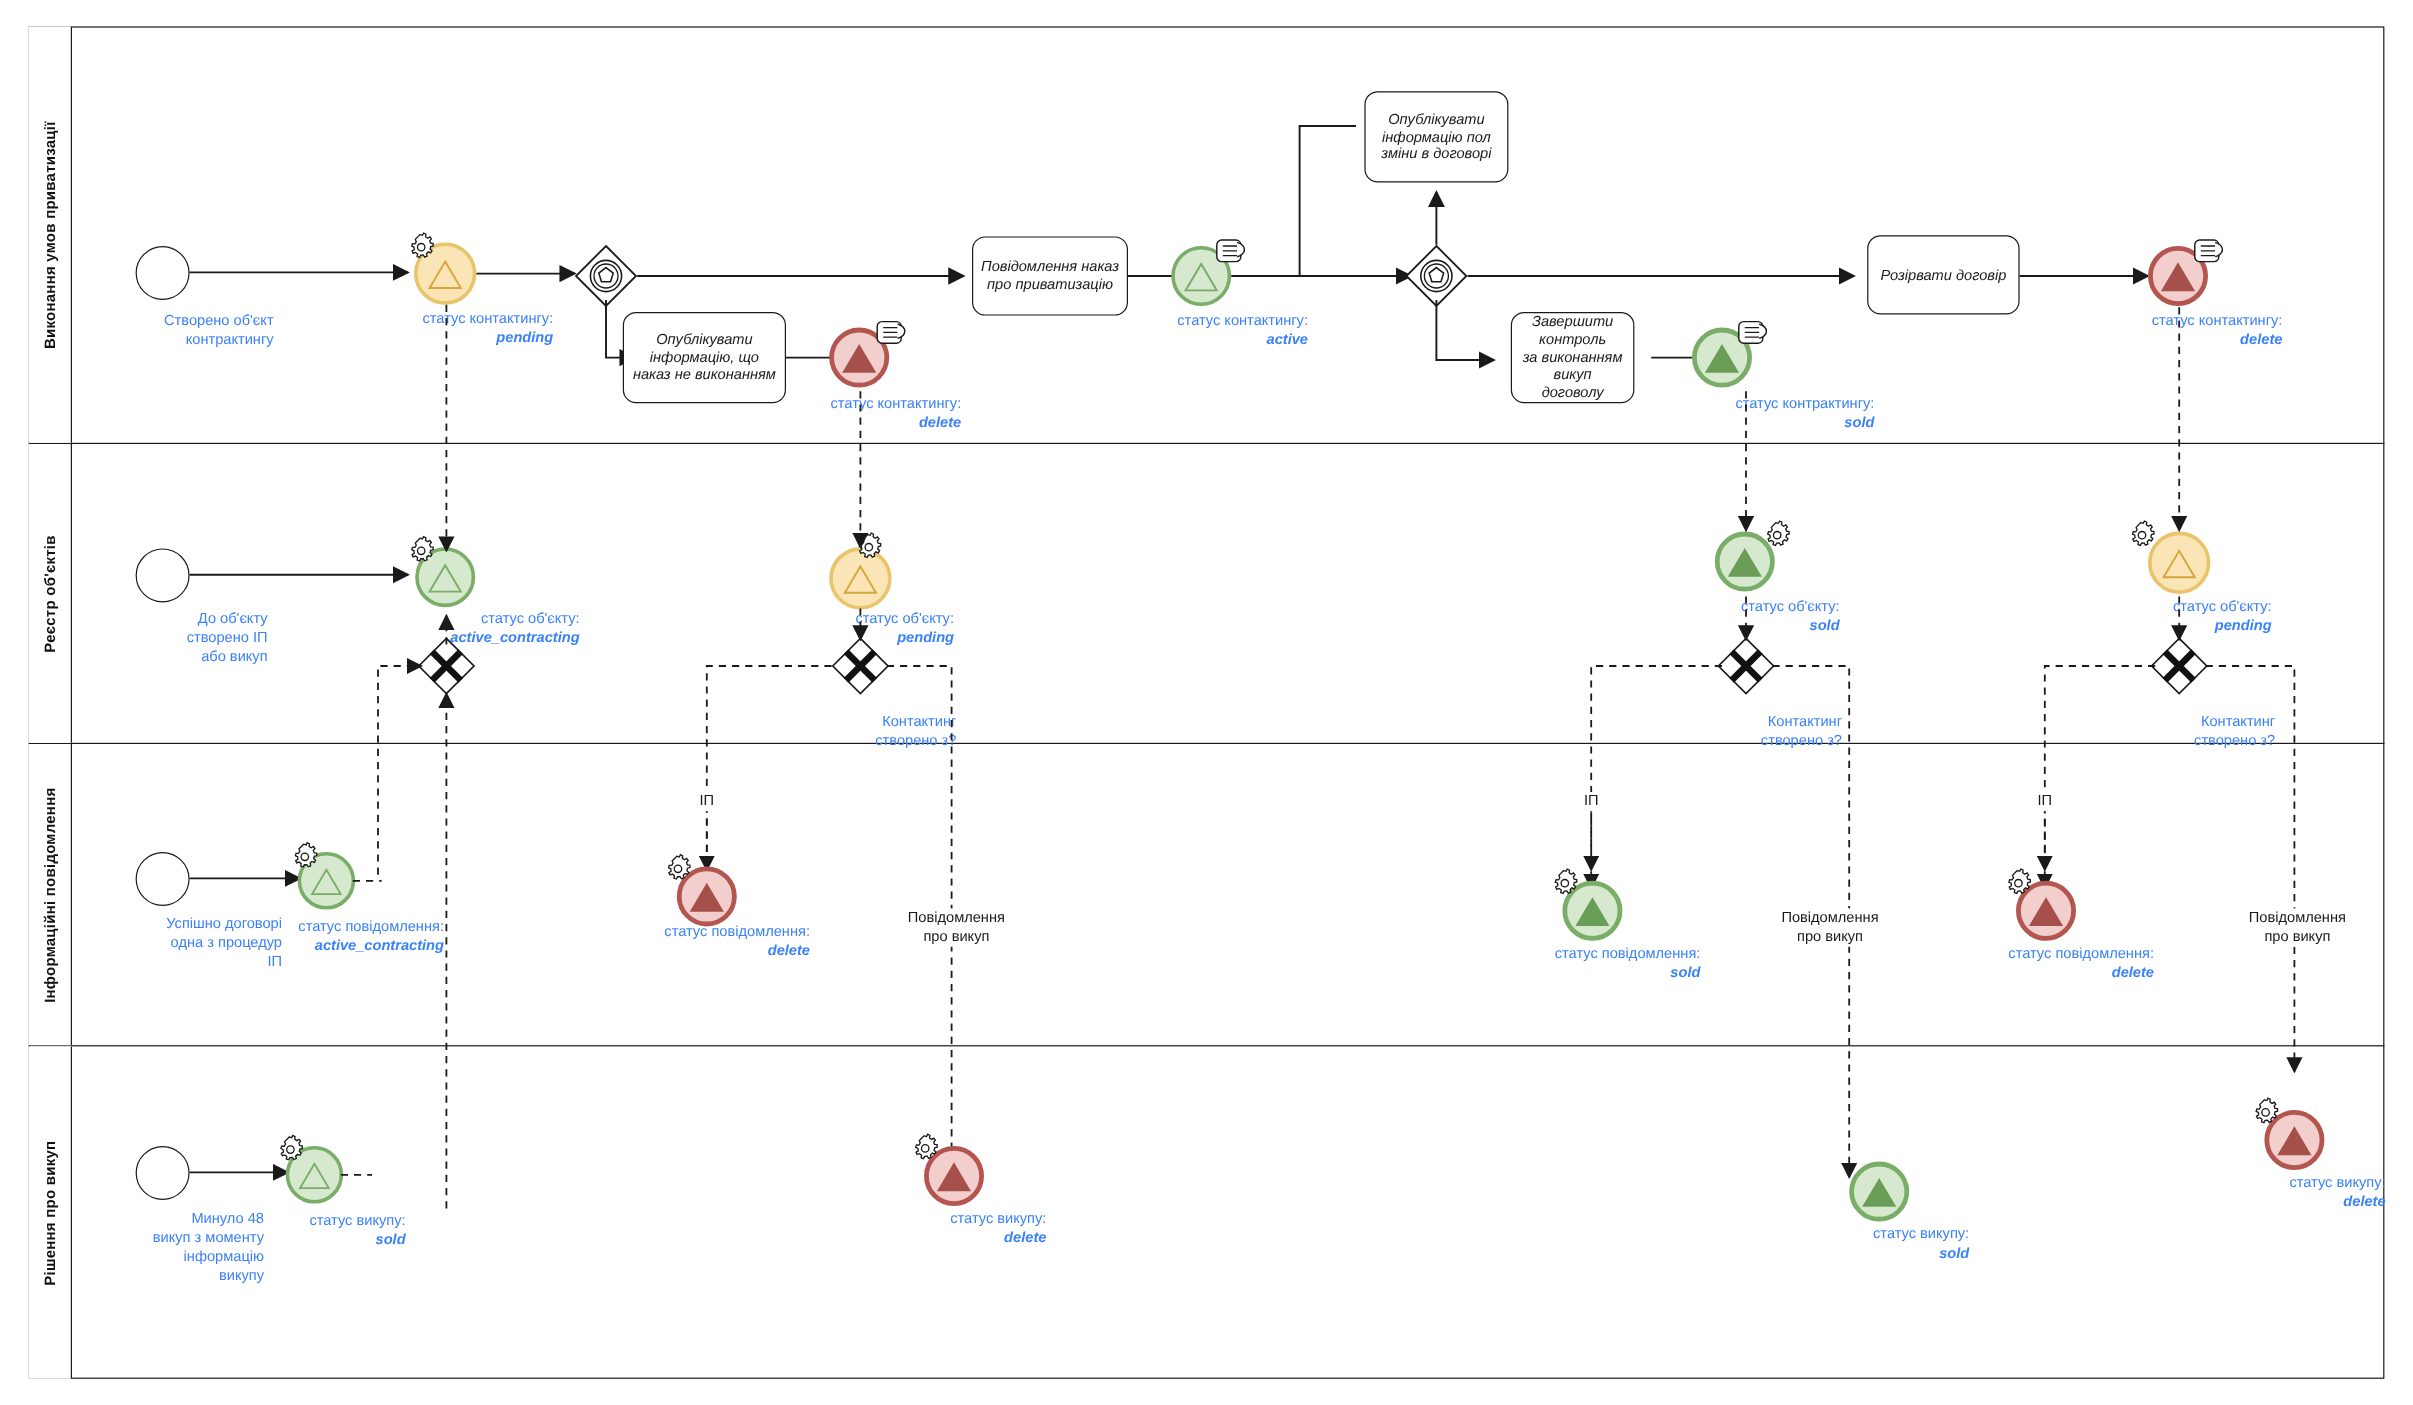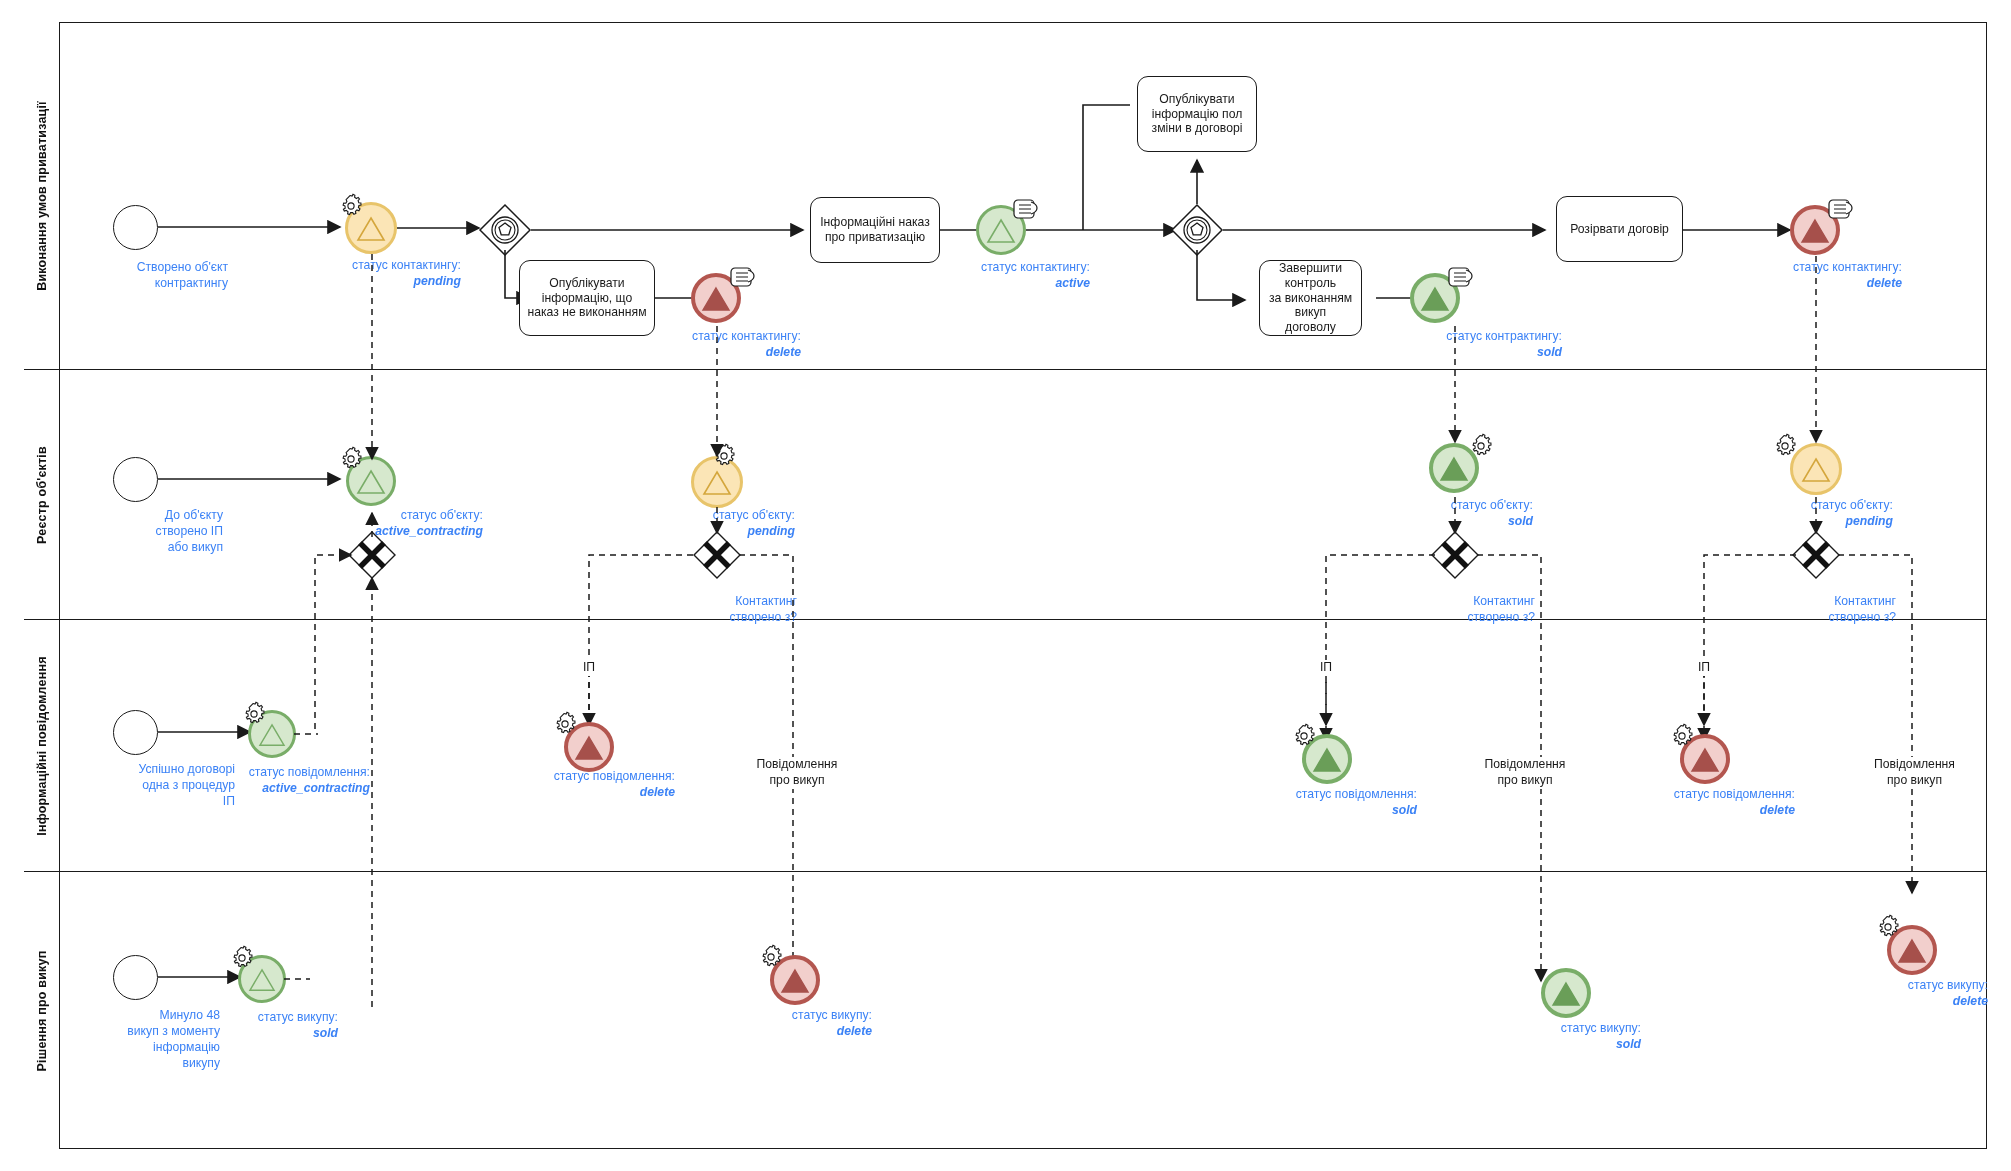--- a/index.html
+++ b/index.html
@@ -10,21 +10,21 @@
   .pool{position:absolute;border:1px solid #1a1a1a;box-sizing:border-box;}
   .lane{position:absolute;left:0;box-sizing:border-box;border-bottom:1px solid #1a1a1a;}
   .lane.last{border-bottom:none;}
   .lane-head{position:absolute;left:0;top:0;width:36px;height:100%;
              border-right:1px solid #1a1a1a;box-sizing:border-box;background:#fff;}
   .lane-title{position:absolute;left:50%;top:50%;white-space:nowrap;
               transform:translate(-50%,-50%) rotate(-90deg);
               font-size:12.5px;font-weight:bold;color:#111;letter-spacing:.2px;}
 
   
-  .node{position:absolute;box-sizing:border-box;}
+  .node{position:absolute;box-sizing:border-box;font-style:italic;}
 
   .start-ev{width:45px;height:45px;border-radius:50%;border:1.6px solid #1a1a1a;background:#fff;}
 
   .end-ev{width:50px;height:50px;border-radius:50%;box-sizing:border-box;}
   .end-ev.green{border:4px solid #79ad68;background:#d6e8cd;}
   .end-ev.red{border:4px solid #b3564f;background:#f2cfcc;}
   .end-ev.yellow{border:3px solid #e8c46a;background:#fbe5b6;}
   .end-ev .tri{position:absolute;left:50%;top:52%;transform:translate(-50%,-50%);}
 
   .task{border:1.4px solid #1a1a1a;border-radius:11px;background:#fff;
@@ -166,21 +166,21 @@
       <path d="M19 6 q6 2 6 6 q0 4 -6 6" fill="#fff" stroke="#1a1a1a" stroke-width="1.2"></path>
     </svg>
   </div>
   <div class="label" style="left:631px;top:329px;width:170px;">
     <span class="st">статус контактингу:</span>
     <span class="val">delete</span>
   </div>
 
   <div class="node task" style="left:810px;top:197px;width:130px;height:66px;">
     <div>
-      <span style="display:block">Інформаційні наказ</span>
+      <span style="display:block">Повідомлення наказ</span>
       <span style="display:block">про приватизацію</span>
     </div>
   </div>
 
   <div class="conn" style="left:940px;top:222px;">
     <svg width="60" height="14" viewBox="0 0 60 14">
       <line x1="0" y1="8" x2="52" y2="8" stroke="#1a1a1a" stroke-width="1.6" marker-end="url(#ah)"></line>
     </svg>
   </div>
 

